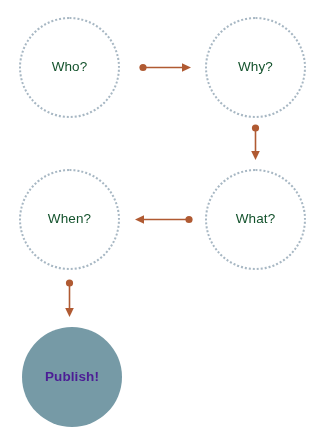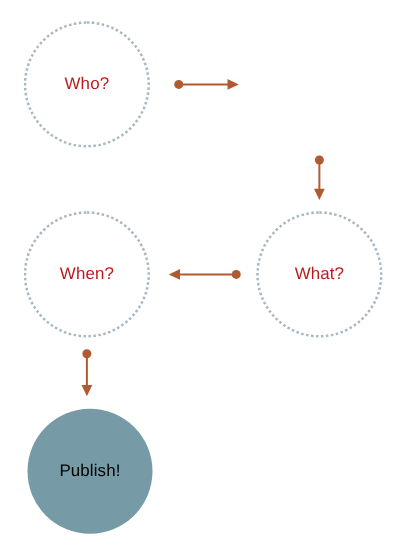--- a/index.html
+++ b/index.html
@@ -23,30 +23,30 @@
     border-radius: 50%;
     display: flex;
     align-items: center;
     justify-content: center;
     text-align: center;
     line-height: 1.1;
   }
   .node-outline {
     border: 2px dotted #a7b7c3;
     background: #ffffff;
-    color: #b91c1c;
+    color: #14532d;
     font-size: 13.5px;
     letter-spacing: 0.1px;
   }
   .node-filled {
     border: none;
     background: #769aa6;
-    color: #000000;
+    color: #4c1d95;
     font-size: 13.5px;
-    font-weight: 400;
+    font-weight: 700;
     letter-spacing: 0.1px;
   }
   .node-label {
     pointer-events: none;
     user-select: none;
   }
   .edge-layer {
     position: absolute;
     left: 0;
     top: 0;
@@ -83,20 +83,23 @@
       <line x1="69.5" y1="283" x2="69.5" y2="312" stroke="#b05a32" stroke-width="1.6"></line>
       <circle cx="69.5" cy="283" r="3.6" fill="#b05a32"></circle>
       <polygon points="69.5,317 65.2,308 73.8,308" fill="#b05a32"></polygon>
     </g>
   </svg>
 
   <div class="node node-outline" style="left:19px; top:17px; width:101px; height:101px;">
     <span class="node-label">Who?</span>
   </div>
 
+  <div class="node node-outline" style="left:205px; top:17px; width:101px; height:101px;">
+    <span class="node-label">Why?</span>
+  </div>
 
   <div class="node node-outline" style="left:19px; top:169px; width:101px; height:101px;">
     <span class="node-label">When?</span>
   </div>
 
   <div class="node node-outline" style="left:205px; top:169px; width:101px; height:101px;justify-content:center;">
     <span class="node-label">What?</span>
   </div>
 
   <div class="node node-filled" style="left:22px; top:327px; width:100px; height:100px;">

